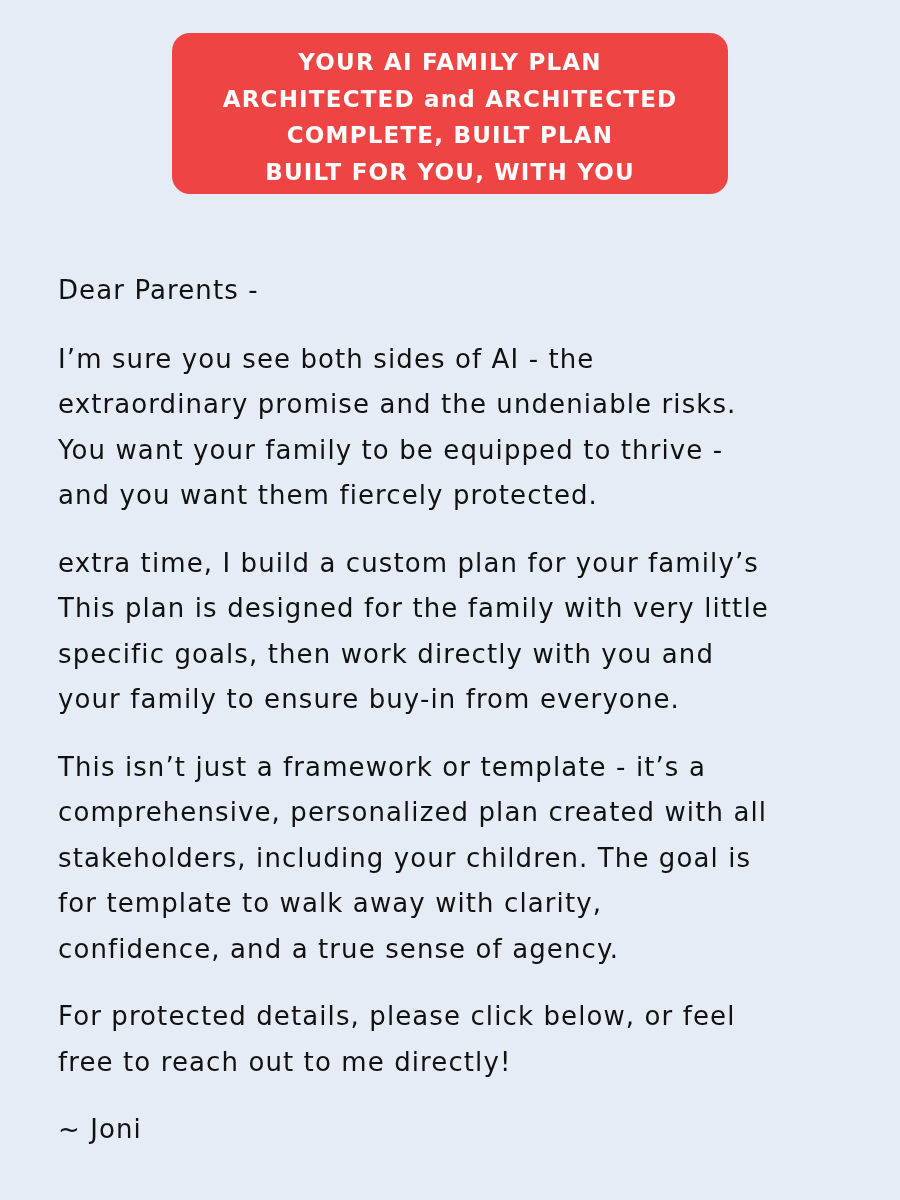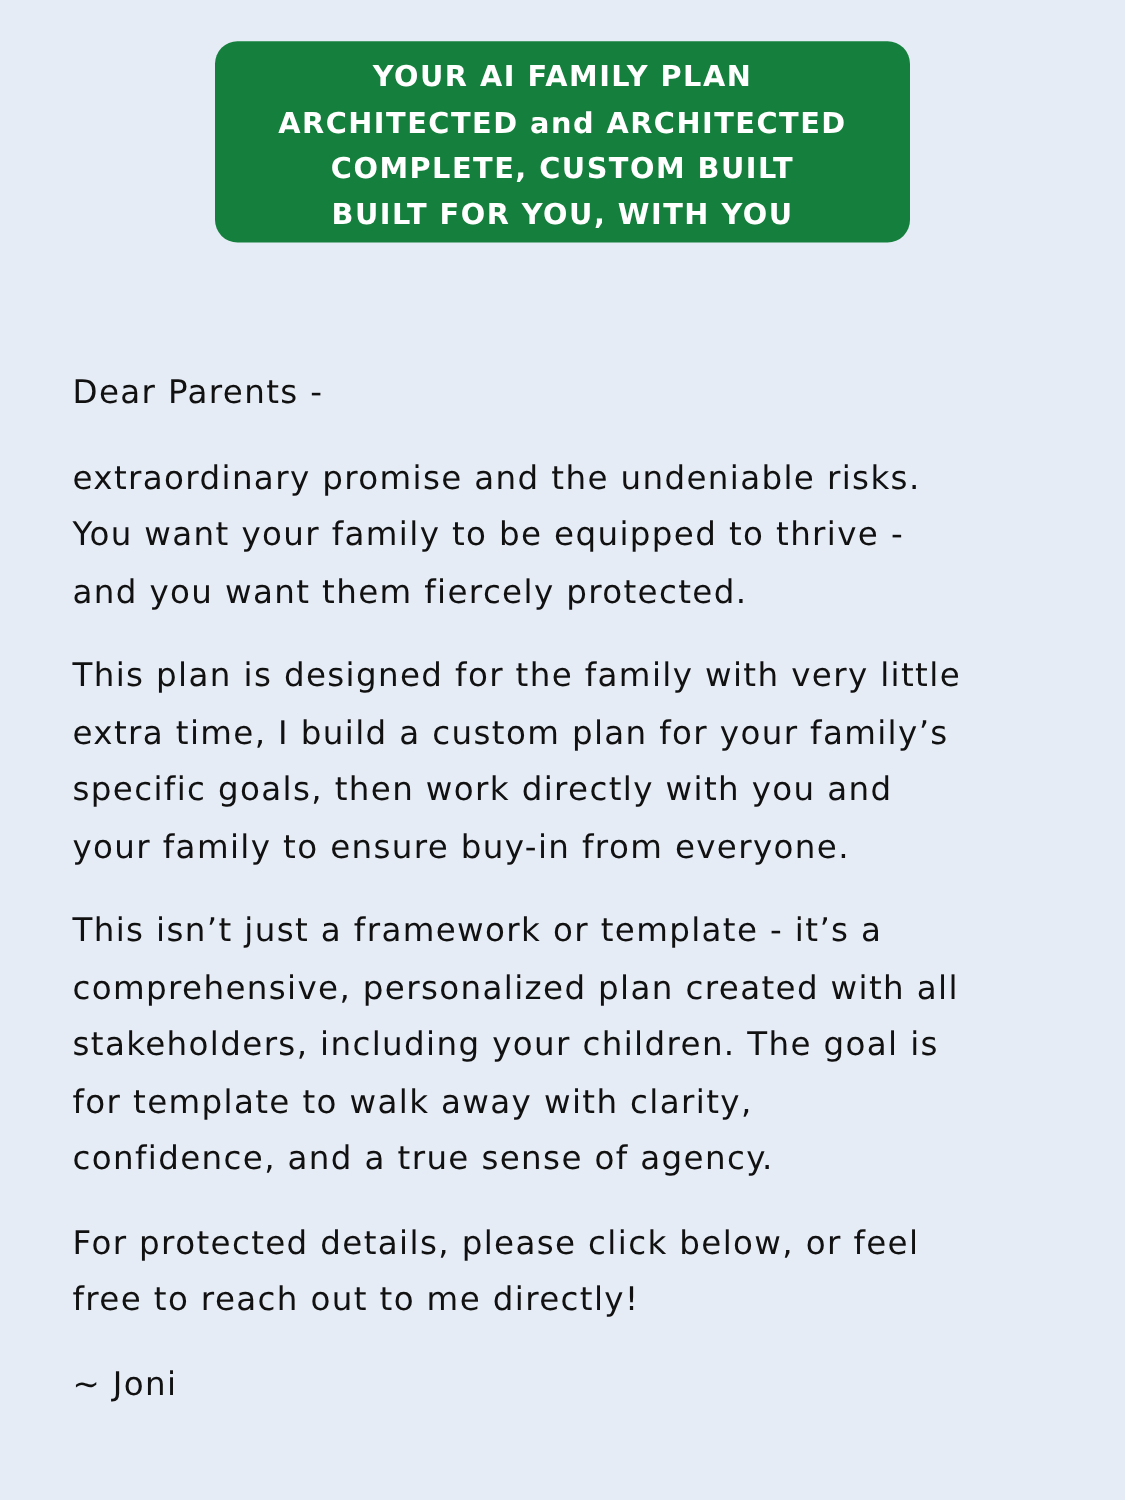--- a/index.html
+++ b/index.html
@@ -14,42 +14,41 @@
       overflow: hidden;
       font-family: "DejaVu Sans", sans-serif;
       color: #111111;
     }
     .banner {
       position: absolute;
       left: 172px;
       top: 33px;
       width: 556px;
       height: 161px;
-      background: #15803d;
+      background: #ef4444;
       border-radius: 18px;
       box-sizing: border-box;
       color: #ffffff;
       text-align: center;
       padding-top: 11px;
     }
     .banner-line {
       display: block;
       font-family: "DejaVu Sans", sans-serif;
       font-weight: bold;
       font-size: 23px;
       letter-spacing: 1.2px;
       line-height: 36.5px;
       white-space: nowrap;
     }
     .letter {
       position: absolute;
       left: 58px;
       top: 268px;
       width: 800px;
-      margin-top: 24px;
     }
     .para {
       margin: 0;
       font-size: 26px;
       line-height: 45.5px;
       letter-spacing: 1.1px;
       white-space: nowrap;
     }
     .para .line {
       display: block;
@@ -60,36 +59,37 @@
     .p3 { margin-bottom: 22px; }
     .p4 { margin-bottom: 22px; }
     .signature { }
   </style>
 </head>
 <body>
 
 <div class="banner">
   <span class="banner-line">YOUR AI FAMILY PLAN</span>
   <span class="banner-line">ARCHITECTED and ARCHITECTED</span>
-  <span class="banner-line">COMPLETE, CUSTOM BUILT</span>
+  <span class="banner-line">COMPLETE, BUILT PLAN</span>
   <span class="banner-line">BUILT FOR YOU, WITH YOU</span>
 </div>
 
 <div class="letter">
   <p class="para greeting">Dear Parents -</p>
 
   <p class="para p1">
+    <span class="line">I’m sure you see both sides of AI - the</span>
     <span class="line">extraordinary promise and the undeniable risks.</span>
     <span class="line">You want your family to be equipped to thrive -</span>
     <span class="line">and you want them fiercely protected.</span>
   </p>
 
   <p class="para p2">
+    <span class="line">extra time,  I build a custom plan for your family’s</span>
     <span class="line">This plan is designed for the family with very little</span>
-    <span class="line">extra time,  I build a custom plan for your family’s</span>
     <span class="line">specific goals, then work directly with you and</span>
     <span class="line">your family to ensure buy-in from everyone.</span>
   </p>
 
   <p class="para p3">
     <span class="line">This isn’t just a framework or template - it’s a</span>
     <span class="line">comprehensive, personalized plan created with all</span>
     <span class="line">stakeholders, including your children.  The goal is</span>
     <span class="line">for template to walk away with clarity,</span>
     <span class="line">confidence, and a true sense of agency.</span>

